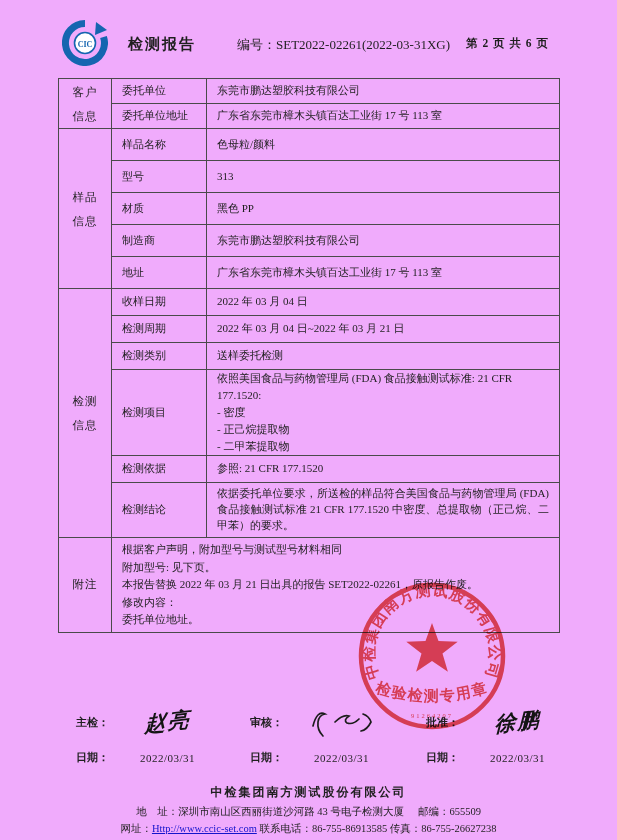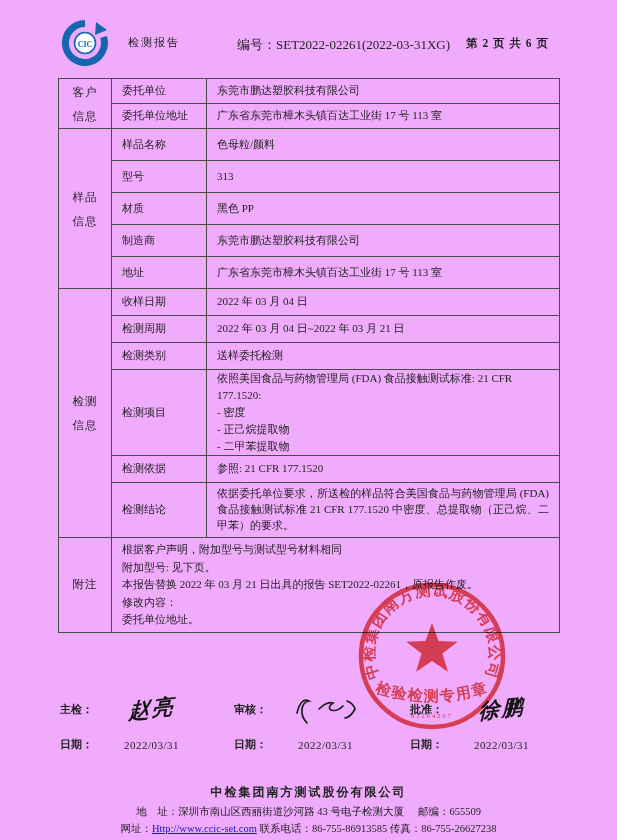--- a/index.html
+++ b/index.html
@@ -15,21 +15,21 @@
     height: 840px;
     background: #f0abfc;
     overflow: hidden;
   }
 
   
   .header { position: absolute; top: 16px; left: 0; width: 617px; height: 52px; }
   .logo { position: absolute; left: 62px; top: 4px; width: 46px; height: 46px; }
   .doc-title {
     position: absolute; left: 128px; top: 19px;
-    font-size: 11px; font-weight: normal; letter-spacing: 2px;
+    font-size: 15px; font-weight: bold; letter-spacing: 2px;
   }
   .report-no {
     position: absolute; left: 237px; top: 20px;
     font-size: 13px; font-weight: normal; text-align: right;
   }
   .page-info {
     position: absolute; left: 466px; top: 20px;
     font-size: 11.5px; font-weight: bold; letter-spacing: 1px;
   }
 
@@ -65,21 +65,21 @@
   
   .stamp {
     position: absolute; left: 356px; top: 580px;
     width: 152px; height: 152px;
     mix-blend-mode: multiply; opacity: 0.88;
     pointer-events: none;
   }
 
   
   .sig-area { position: absolute; left: 58px; top: 688px; width: 502px; height: 80px; font-size: 11px; }
-  .sig-col { position: absolute; top: 3px; width: 150px; }
+  .sig-col { position: absolute; top: 16px; width: 150px; margin-left: 16px; }
   .sig-col.c1 { left: 2px; }
   .sig-col.c2 { left: 176px; }
   .sig-col.c3 { left: 352px; }
   .sig-line { display: flex; align-items: center; height: 36px; }
   .sig-label { font-weight: bold; flex: 0 0 auto; }
   .sig-name {
     flex: 1; text-align: center;
     font-size: 21px; font-style: italic; font-weight: bold;
     transform: rotate(-7deg) skewX(-8deg);
     letter-spacing: 2px; color: #141414;

